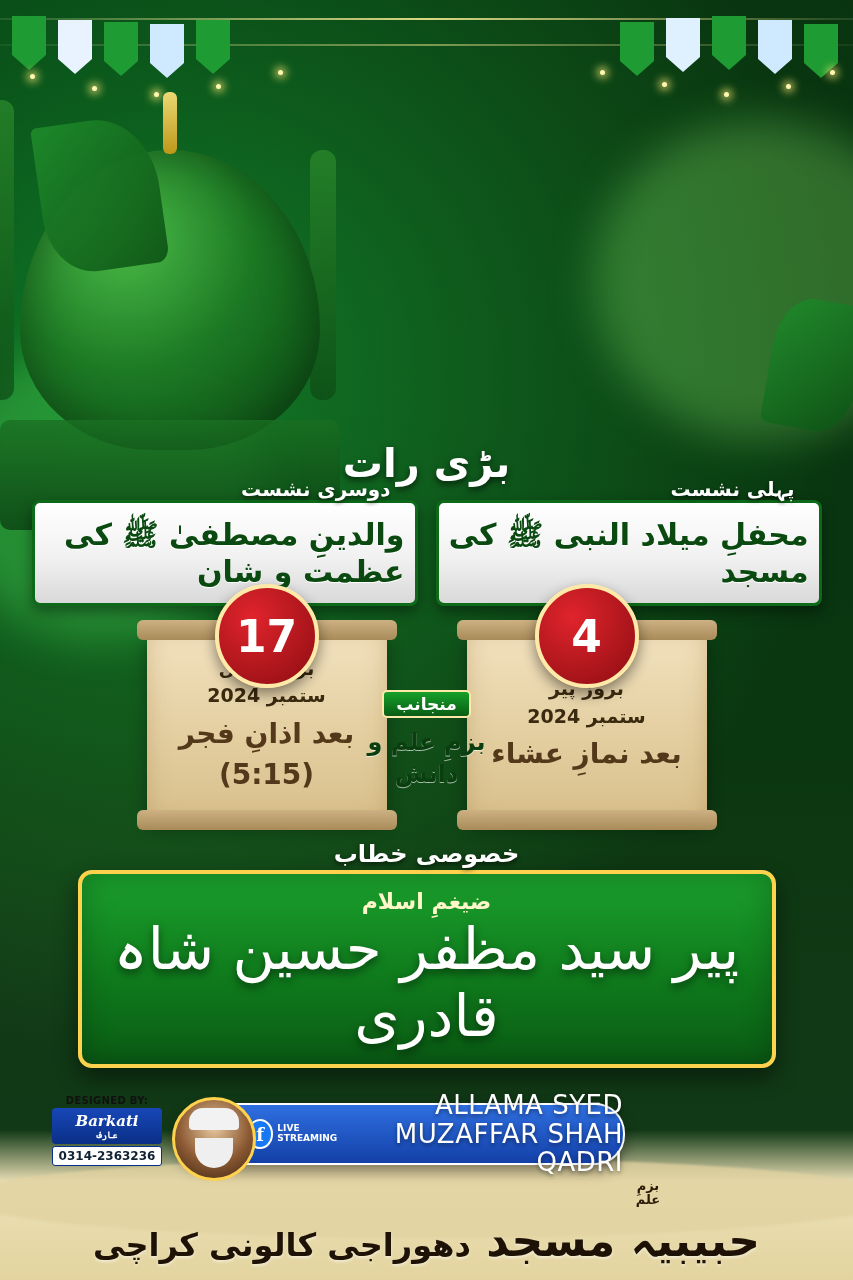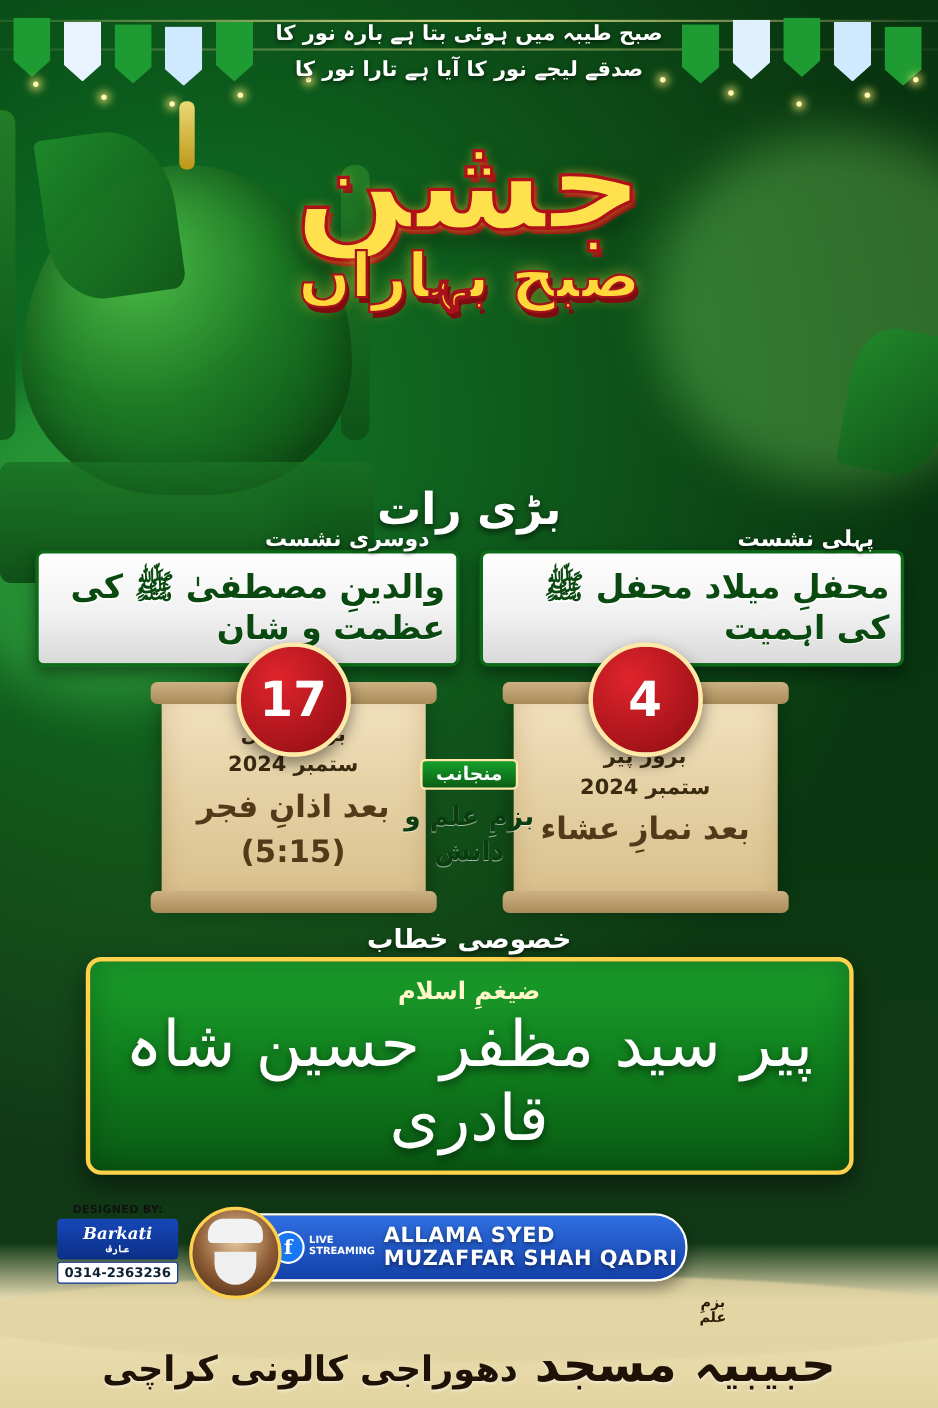--- a/index.html
+++ b/index.html
@@ -207,22 +207,22 @@
     border:3px solid #ffd24d;overflow:hidden;
   }
   .live-photo .turban{position:absolute;left:14px;top:8px;width:50px;height:22px;border-radius:14px 14px 4px 4px;background:#f2f2f2;}
   .live-photo .beard{position:absolute;left:20px;top:38px;width:38px;height:30px;border-radius:0 0 19px 19px;background:#efefef;}
   .fb{
     width:26px;height:26px;border-radius:50%;background:#1877f2;color:#fff;
     font-weight:bold;font-size:18px;display:flex;align-items:center;justify-content:center;
     font-family:"DejaVu Serif","Liberation Serif",serif;margin-right:4px;border:2px solid #fff;
   }
   .livetxt{color:#fff;font-size:9px;font-weight:bold;line-height:1.1;margin-right:8px;}
-  .speaker-en{color:#fff;font-weight:bold;font-size:19px;line-height:1.1;letter-spacing:.5px;
-    text-shadow:0 2px 4px rgba(0,0,0,.45);}
+  .speaker-en{color:#fff;font-weight:normal;font-size:26px;line-height:1.1;letter-spacing:.5px;
+    text-shadow:0 2px 4px rgba(0,0,0,.45);text-align:right;}
   
   .venue{
     position:absolute;left:0;bottom:14px;width:100%;text-align:center;direction:rtl;
     color:#1d1205;
   }
   .venue .v-main{font-size:44px;font-weight:bold;letter-spacing:1px;
     text-shadow:0 2px 3px rgba(255,255,255,.5);}
   .venue .v-logo{
     position:absolute;right:180px;top:-36px;width:50px;height:34px;
     color:#2a1a06;font-size:13px;font-weight:bold;text-align:center;line-height:1.1;
@@ -273,36 +273,28 @@
     <div class="bulb" style="left:154px;top:92px"></div>
     <div class="bulb" style="left:216px;top:84px"></div>
     <div class="bulb" style="left:278px;top:70px"></div>
     <div class="bulb" style="left:600px;top:70px"></div>
     <div class="bulb" style="left:662px;top:82px"></div>
     <div class="bulb" style="left:724px;top:92px"></div>
     <div class="bulb" style="left:786px;top:84px"></div>
     <div class="bulb" style="left:830px;top:70px"></div>
   </div>
 
-  <div class="couplet">
-    <div>صبح طیبہ میں ہوئی بتا ہے بارہ نور کا</div>
-    <div>صدقے لیجے نور کا آیا ہے تارا نور کا</div>
-  </div>
-
-  <div class="title-block">
-    <div class="title-main">جشن</div>
-    <div class="title-sub">صبح بہاراں</div>
-  </div>
+
 
   <div class="big-night">بڑی رات</div>
 
   <div class="sessions">
     <div class="session">
       <div class="tag">پہلی نشست</div>
-      <div class="stitle">محفلِ میلاد محفل ﷺ کی اہمیت</div>
+      <div class="stitle">محفلِ میلاد النبی ﷺ کی مسجد</div>
     </div>
     <div class="session">
       <div class="tag">دوسری نشست</div>
       <div class="stitle">والدینِ مصطفیٰ ﷺ کی عظمت و شان</div>
     </div>
   </div>
 
   <div class="dates">
     <div class="scroll">
       <div class="badge">4</div>

